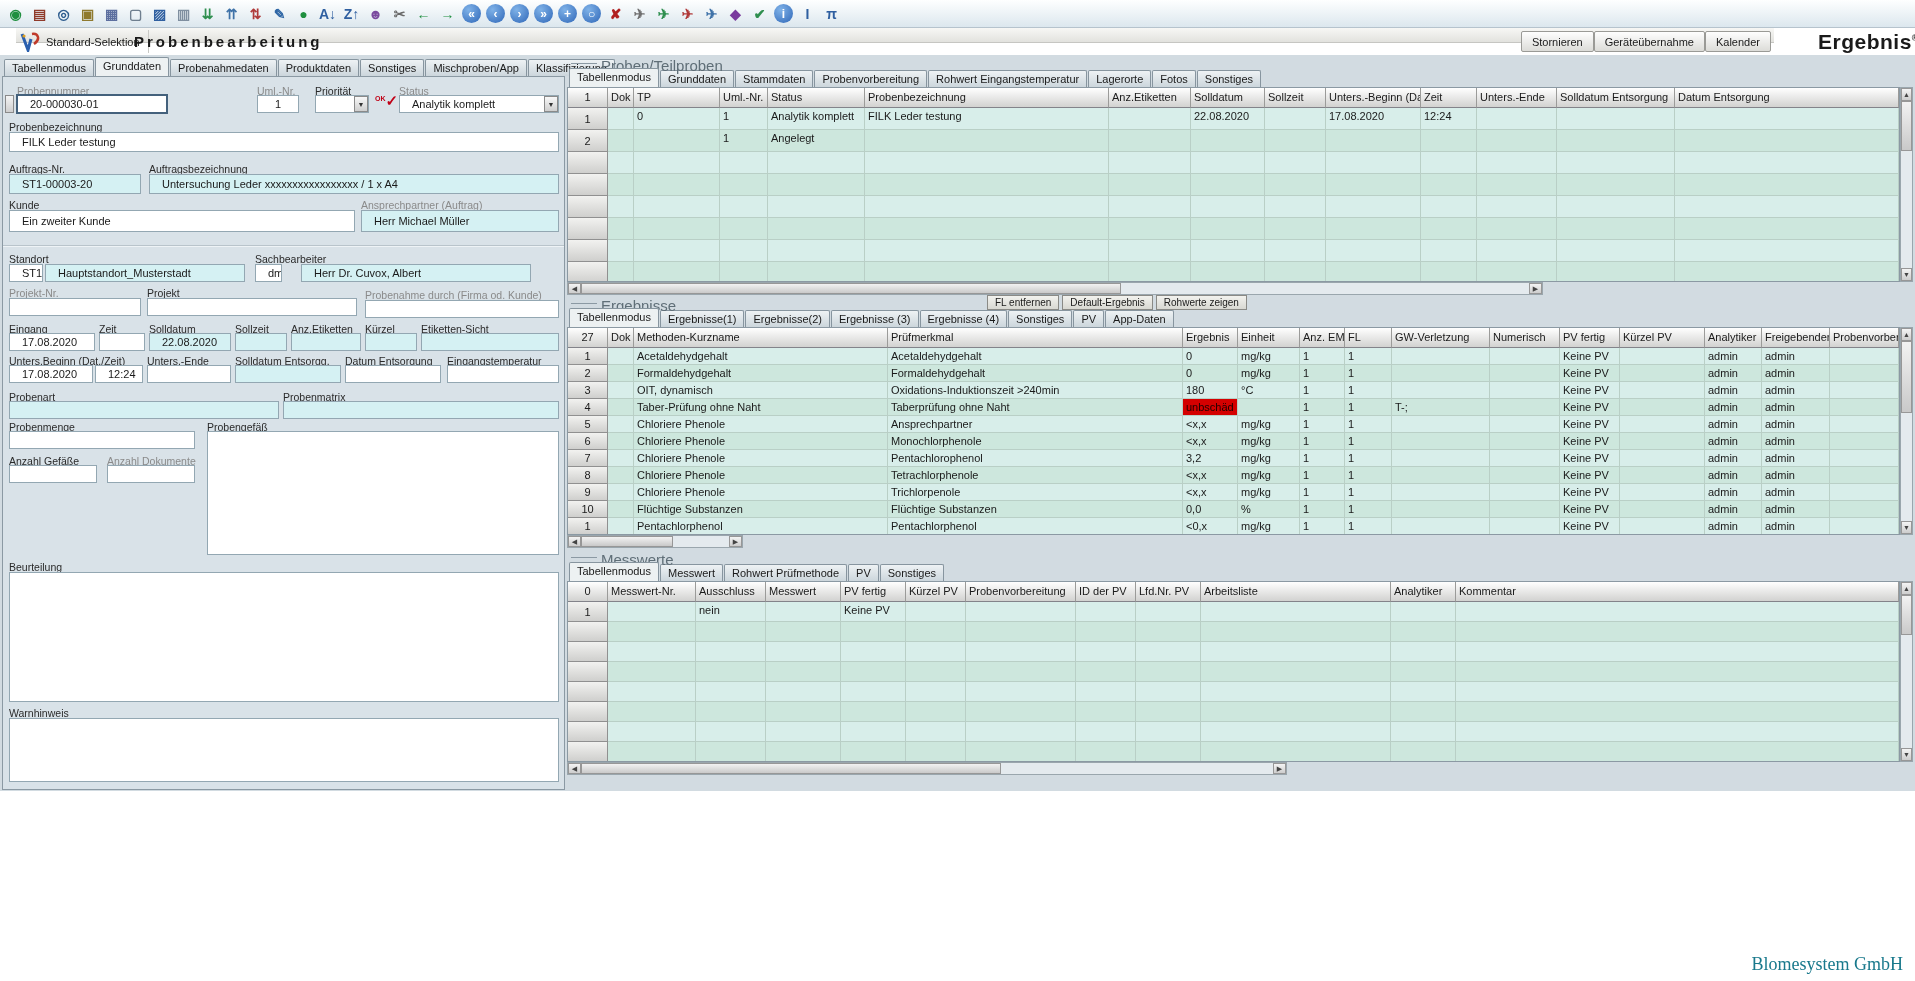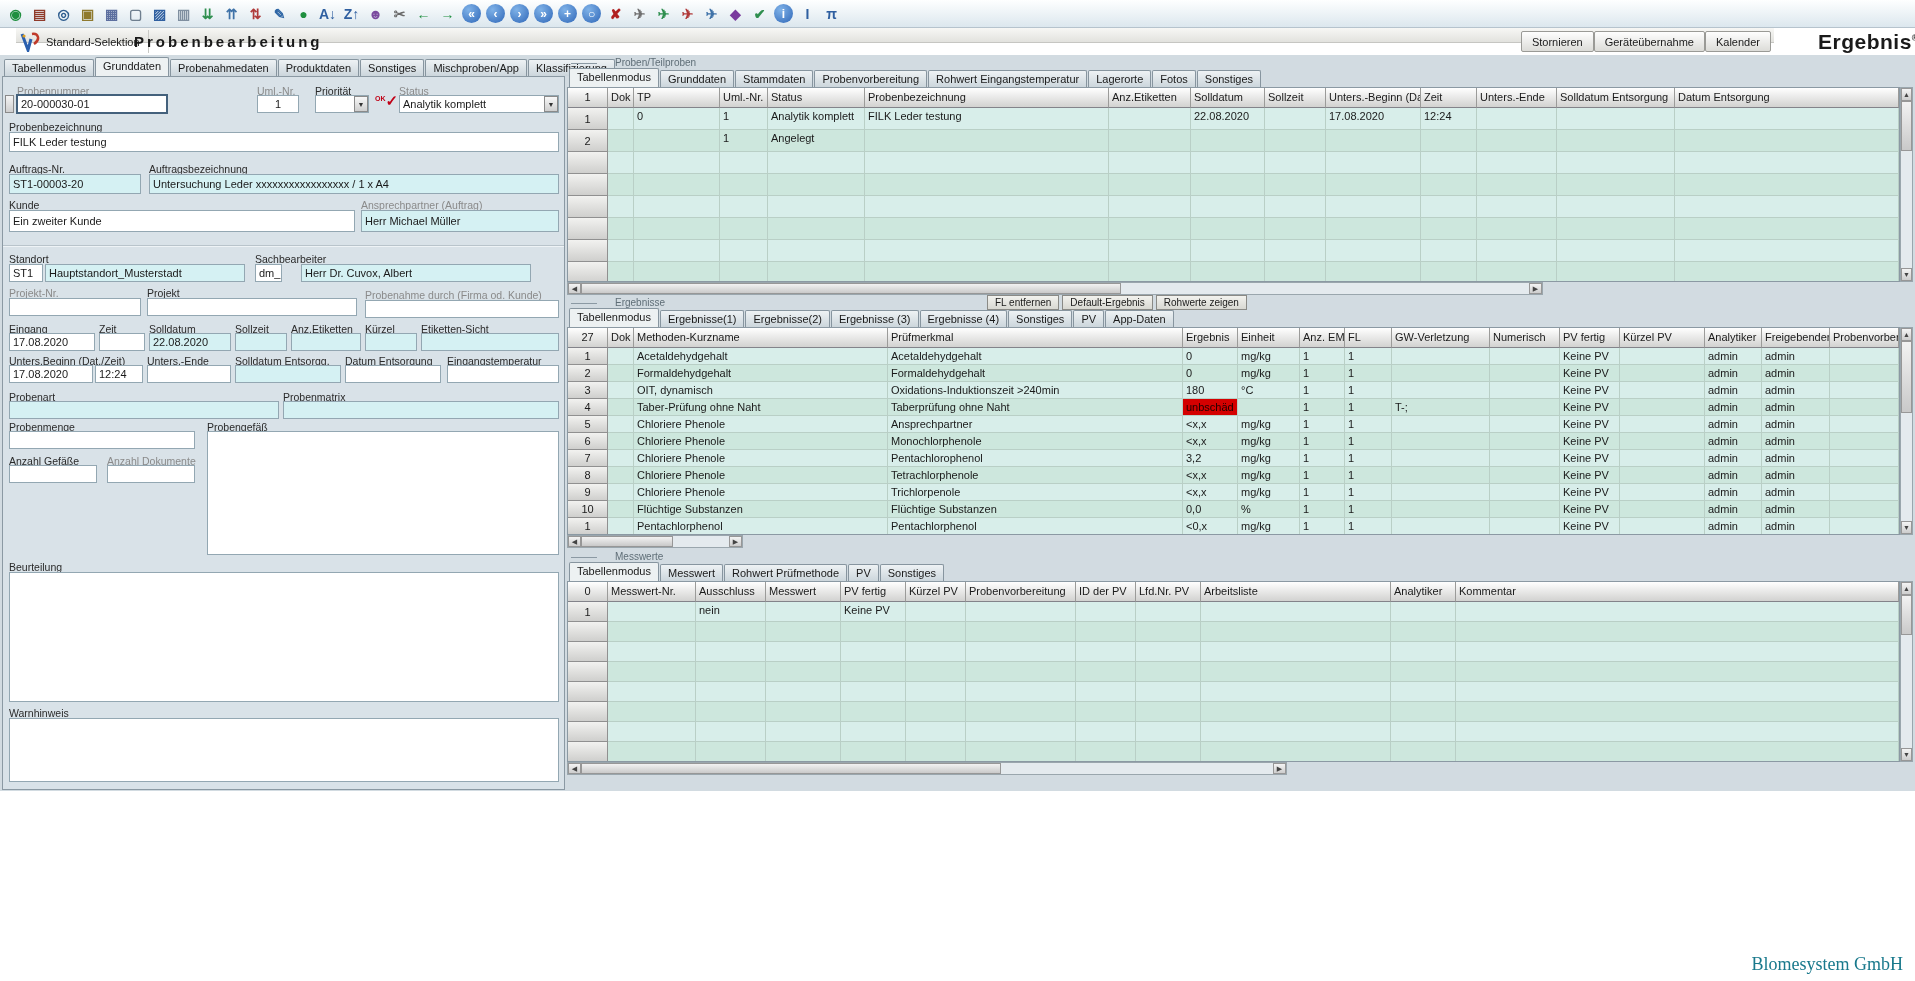--- a/index.html
+++ b/index.html
@@ -29,37 +29,37 @@
 
 .tabs{display:flex;align-items:flex-end;padding-left:2px;height:19px}
 .tab{border:1px solid #87959f;border-bottom:none;border-radius:2px 2px 0 0;background:linear-gradient(#eef2f4,#ccd6dc);padding:2px 7px;margin-right:1px;white-space:nowrap;font-size:11px}
 .tab.active{background:#edf1f2;padding-bottom:4px;position:relative;z-index:2}
 
 
 .lpanel{position:absolute;left:2px;top:2px;width:563px;height:733px}
 .lbody{position:absolute;left:0;top:19px;right:0;bottom:0;background:#d9e2e8;border:1px solid #8b99a3}
 .lbl{font-size:10.5px;color:#2a2a2a;white-space:nowrap}
 .lbl.dim{color:#8a8a8a}
-.fi{background:#fff;border:1px solid #93a7b2;height:18px;padding:1px 3px;display:flex;align-items:center;white-space:nowrap;overflow:hidden}
+.fi{background:#fff;border:1px solid #93a7b2;height:18px;padding:1px 12px;display:flex;align-items:center;white-space:nowrap;overflow:hidden}
 .fi.cy{background:#d5f1f3}
 .fi.focus{border:2px solid #44617c}
 .ta{background:#fff;border:1px solid #93a7b2}
 .dd{padding-right:15px}
 .ddbtn{position:absolute;width:14px;background:linear-gradient(#f8f8f8,#cfcfcf);border:1px solid #8a8a8a;display:flex;align-items:center;justify-content:center;font-size:7px;color:#333}
 .divider{position:absolute;left:0;right:0;height:2px;border-top:1px solid #b9c4cb;border-bottom:1px solid #eef3f6}
 .okchk{display:flex;align-items:flex-start;color:#c00016;font-weight:bold}
 .okchk .okl{font-size:7px;margin-top:1px}
 .okchk .okg{font-size:15px;line-height:13px}
 .minibtn{background:linear-gradient(#f4f4f4,#cfcfcf);border:1px solid #8a8a8a;font-size:8px;display:flex;align-items:center;justify-content:center;color:#555}
 
 
 .grp{position:absolute;left:567px;right:2px}
 .grp-head{position:relative;height:10px}
 .gline{position:absolute;left:4px;top:5px;width:26px;border-top:1px solid #8b99a3}
-.glabel{position:absolute;left:48px;top:-1px;font-size:10px;color:#5f6e77;white-space:nowrap}
+.glabel{position:absolute;left:34px;top:-1px;font-size:15px;color:#5f6e77;white-space:nowrap}
 .erg-actions{position:absolute;left:420px;top:-3px;display:flex;gap:3px}
 .abtn{height:15px;background:linear-gradient(#f2f2ee,#d8d8d2);border:1px solid #8a8a86;font-size:10px;padding:0 7px;display:flex;align-items:center;white-space:nowrap}
 
 .grid{position:absolute;left:0;top:29px;right:13px;bottom:13px;background:#e9f1ee;border:1px solid #8b99a3;overflow:hidden}
 .thead{display:flex;height:20px}
 .th{background:linear-gradient(#ffffff,#d2d2d0);border-right:1px solid #9b9b99;border-bottom:1px solid #83838a;padding:3px 3px 0;font-size:11px;white-space:nowrap;overflow:hidden}
 .rn{flex:0 0 40px;text-align:center}
 .th.rn{padding-left:0;padding-right:0}
 .row{display:flex}
 .td{border-right:1px solid #b9cfc6;border-bottom:1px solid #b9cfc6;padding:2px 3px 0;white-space:nowrap;overflow:hidden;font-size:11px}

